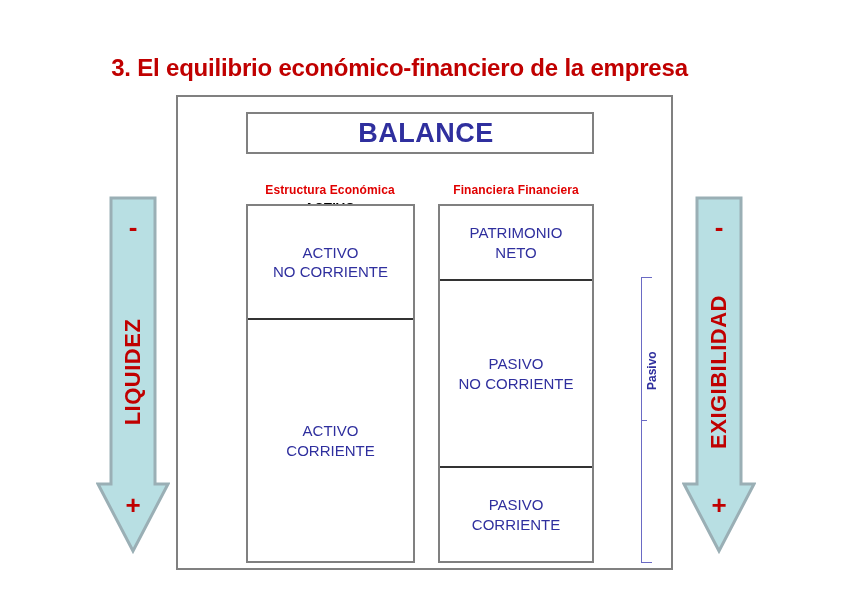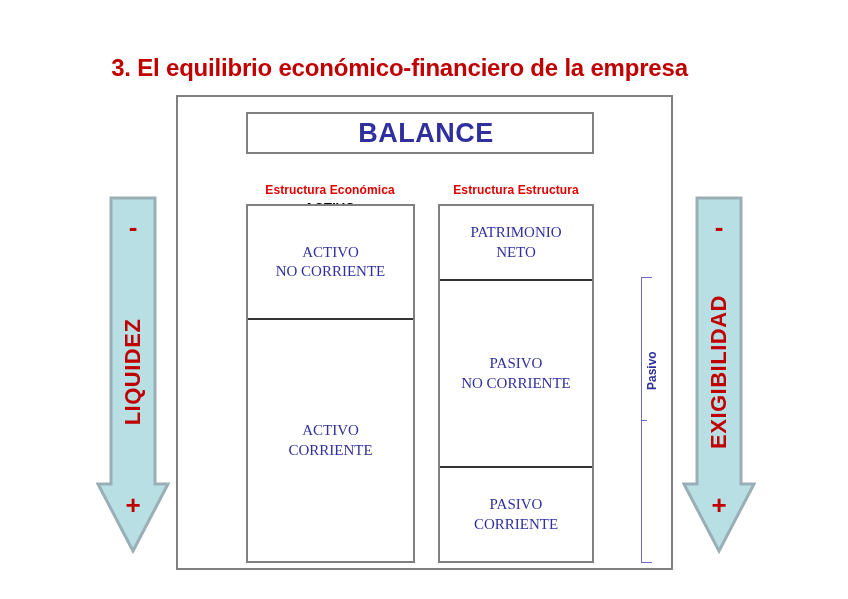--- a/index.html
+++ b/index.html
@@ -117,21 +117,21 @@
     justify-content: center;
     text-align: center;
     color: #2f2f9e;
     font-size: 15px;
     line-height: 1.3;
     box-sizing: border-box;
   }
   .balance-cell + .balance-cell {
     border-top: 2px solid #333333;
   }
-  .cell-label { display: block; white-space: nowrap; font-family: Liberation Serif, serif; }
+  .cell-label { display: block; white-space: nowrap; }
 
   
   #cell-activo-no-corriente { height: 112px; }
   #cell-activo-corriente    { flex: 1 1 auto; }
   
   #cell-patrimonio-neto      { height: 73px; }
   #cell-pasivo-no-corriente  { flex: 1 1 auto; }
   #cell-pasivo-corriente     { height: 95px; }
 
   
@@ -229,21 +229,21 @@
 <div id="balance-header-box">
   <span class="balance-text">BALANCE</span>
 </div>
 
 <div class="col-heading" id="heading-economica">
   <span class="sub-red">Estructura Económica</span>
   <span class="sub-black">ACTIVO</span>
 </div>
 
 <div class="col-heading" id="heading-financiera">
-  <span class="sub-red">Estructura Estructura</span>
+  <span class="sub-red">Financiera Financiera</span>
 </div>
 
 <div class="col-stack" id="activo-column">
   <div class="balance-cell" id="cell-activo-no-corriente">
     <span>
       <span class="cell-label">ACTIVO</span>
       <span class="cell-label">NO CORRIENTE</span>
     </span>
   </div>
   <div class="balance-cell" id="cell-activo-corriente">

